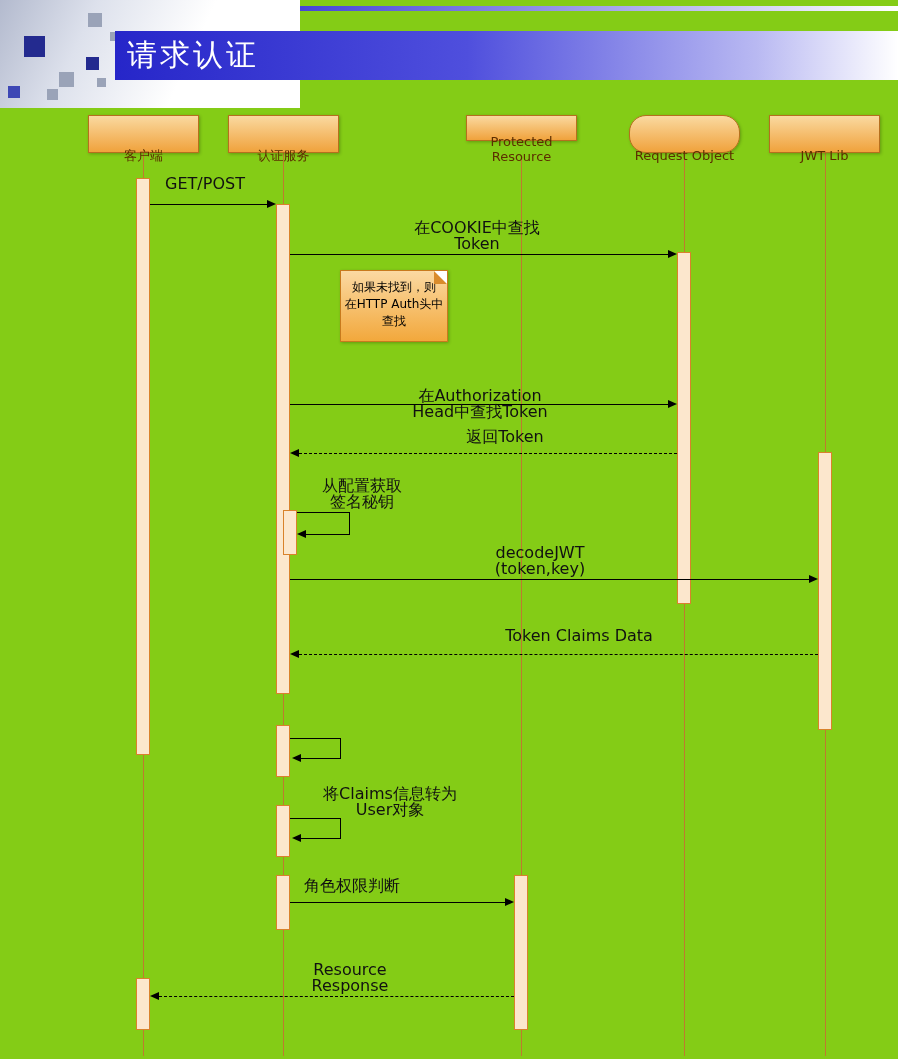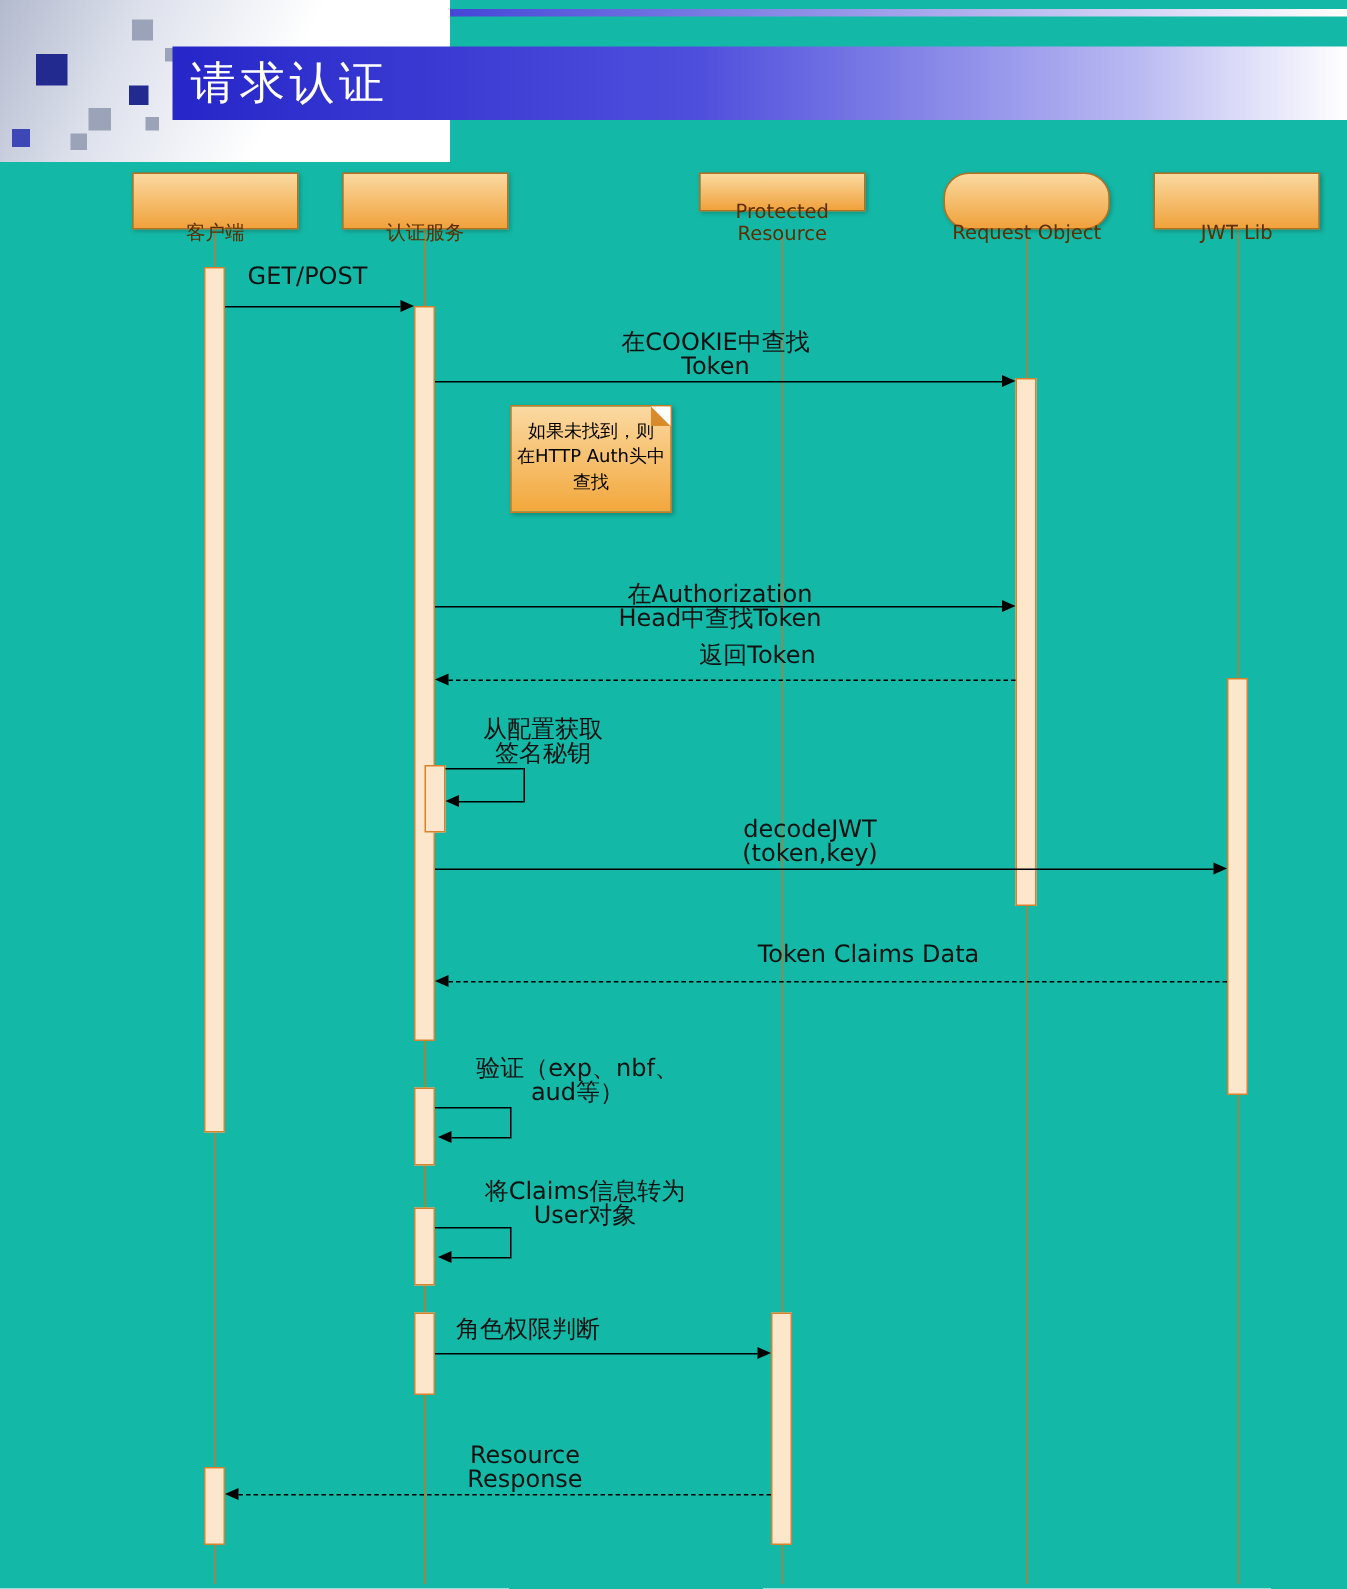--- a/index.html
+++ b/index.html
@@ -1,17 +1,17 @@
 <!DOCTYPE html>
 <html><head>
 <meta charset="utf-8">
 <style>
   html,body{margin:0;padding:0;background:#fff;}
   body{font-family:"DejaVu Sans","Liberation Sans",sans-serif;}
-  .slide{position:relative;width:898px;height:1059px;background:#14b8a6;overflow:hidden;}
+  .slide{position:relative;width:898px;height:1059px;background:#84cc16;overflow:hidden;}
 
   
   .top-strip{position:absolute;left:268px;top:6px;width:630px;height:5px;
     background:linear-gradient(to right,#3b3bd6,#ffffff);}
   .deco{position:absolute;left:0;top:0;width:300px;height:108px;
     background:linear-gradient(115deg,#b3bace 0%,#dde1ec 28%,#ffffff 62%,#ffffff 100%);}
   .sq{position:absolute;}
   .sq-navy{background:#232a8f;}
   .sq-blue{background:#3d47b5;}
   .sq-gray{background:#9aa3b8;}
@@ -132,22 +132,20 @@
 
   <div class="line" style="left:290px;top:579px;width:519px;"></div>
   <div class="head-r" style="left:809px;top:575px;"></div>
   <div class="mlabel" style="left:430px;top:545px;width:220px;">decodeJWT
 (token,key)</div>
 
   <div class="head-l" style="left:290px;top:650px;"></div>
   <div class="line dashed" style="left:299px;top:654px;width:519px;"></div>
   <div class="mlabel" style="left:469px;top:628px;width:220px;">Token Claims Data</div>
 
-  <div class="mlabel" style="left:305px;top:704px;width:160px;">验证（exp、nbf、
-aud等）</div>
   <div class="line" style="left:290px;top:738px;width:50px;"></div>
   <div class="vline" style="left:340px;top:738px;height:21px;"></div>
   <div class="line" style="left:301px;top:758px;width:39px;"></div>
   <div class="head-l" style="left:292px;top:754px;"></div>
 
   <div class="mlabel" style="left:310px;top:786px;width:160px;">将Claims信息转为
 User对象</div>
   <div class="line" style="left:290px;top:818px;width:50px;"></div>
   <div class="vline" style="left:340px;top:818px;height:21px;"></div>
   <div class="line" style="left:301px;top:838px;width:39px;"></div>

